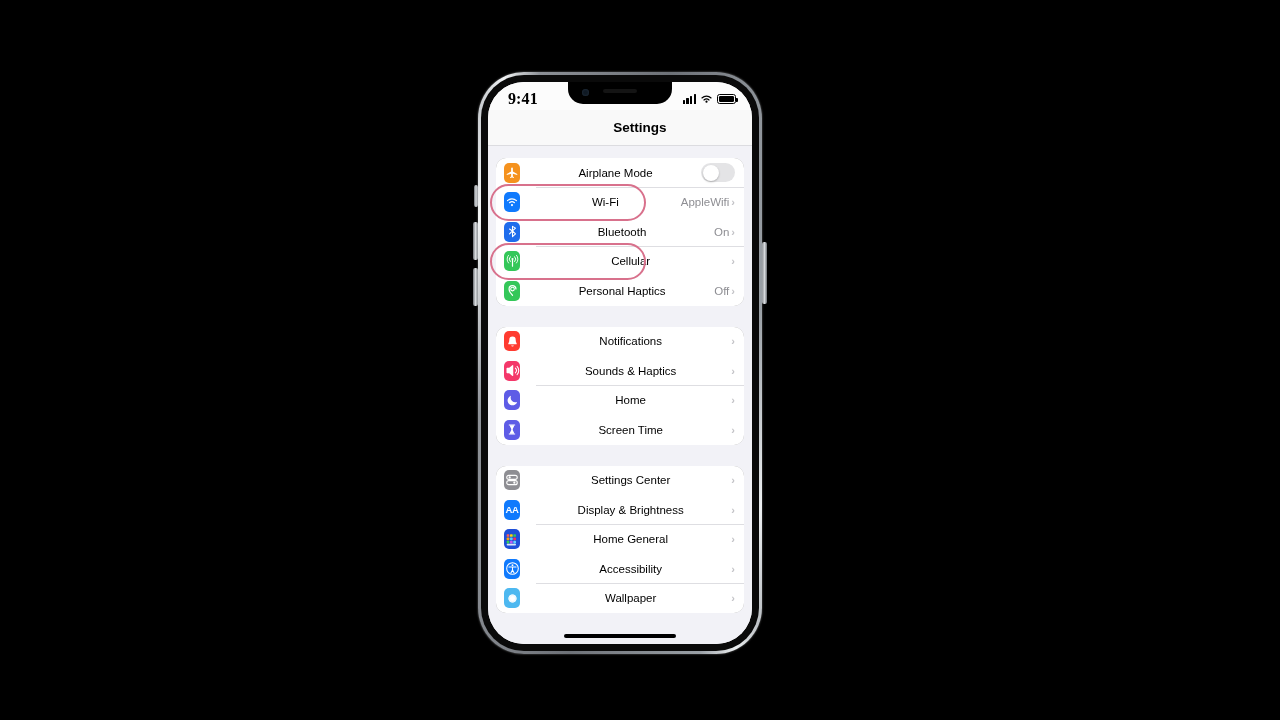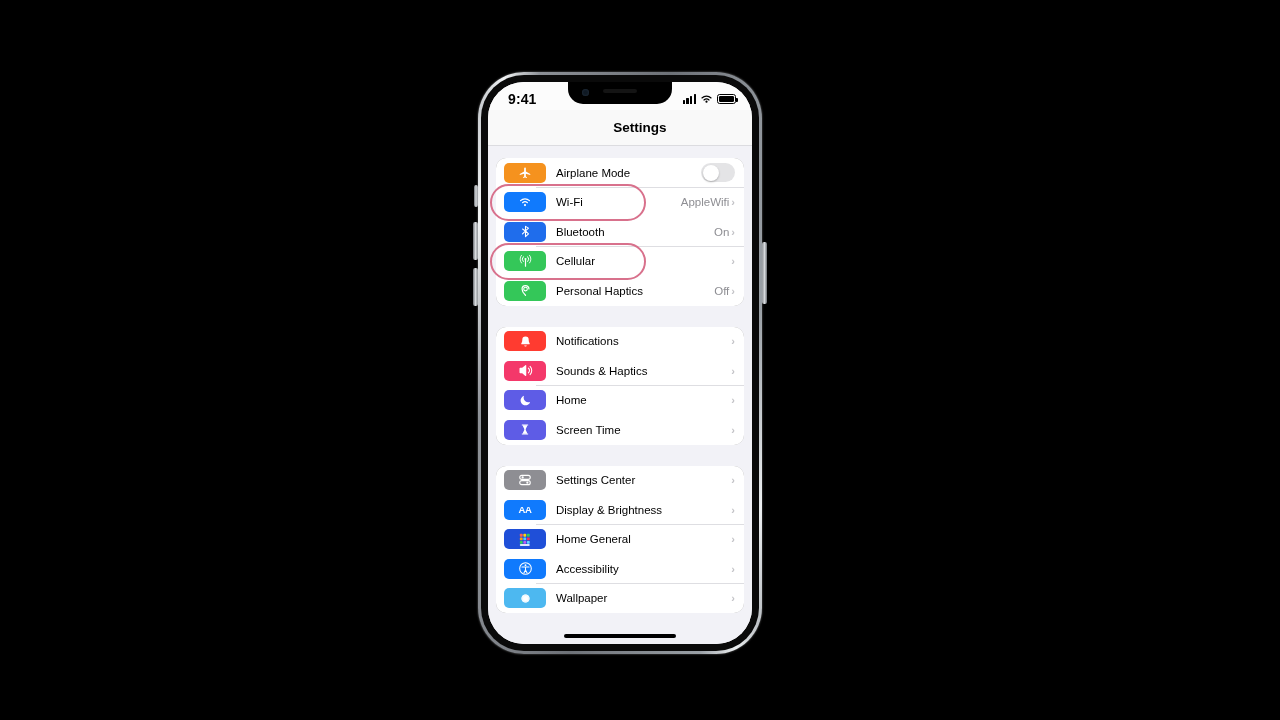--- a/index.html
+++ b/index.html
@@ -48,21 +48,21 @@
     border-radius:50%; background:#101a24;
     box-shadow:inset 0 0 2px #2b3a4a;
   }
 
   
   .statusbar {
     position:absolute; top:0; left:0; right:0; height:28px; z-index:15;
     display:flex; align-items:center; justify-content:space-between;
     padding:6px 16px 0 20px; background:#fcfcfc;
   }
-  .sb-time { font-size:14px; font-weight:bold; color:#000; letter-spacing:.1px; }
+  .sb-time { font-size:16px; font-weight:bold; color:#000; letter-spacing:.1px;font-family:Liberation Serif, serif; }
   .sb-right { display:flex; align-items:center; gap:4px; }
   .sb-bars { display:flex; align-items:flex-end; gap:1.3px; height:9px; }
   .sb-bars i { display:block; width:2.4px; background:#000; border-radius:.6px; }
   .sb-bars i:nth-child(1){height:3.5px;} .sb-bars i:nth-child(2){height:5.5px;}
   .sb-bars i:nth-child(3){height:7.5px;} .sb-bars i:nth-child(4){height:9.5px;}
   .sb-batt {
     width:19px; height:9.5px; border-radius:2.6px; border:1px solid #000;
     position:relative; padding:1px;
   }
   .sb-batt::after {
@@ -78,35 +78,35 @@
     border-bottom:.5px solid #dcdce0; z-index:10;padding-left:40px;
   }
   .navbar-title { font-size:13.5px; font-weight:bold; color:#000; }
 
   
   .content {
     position:absolute; top:64px; left:0; right:0; bottom:0;
     background:#f2f2f7; overflow:hidden; padding:0 8px;
   }
   .group {
-    background:#a3a3a3; border-radius:10px; overflow:hidden; margin-bottom:21px;
+    background:#a3a3a3; border-radius:10px; overflow:hidden; margin-bottom:21px;text-align:center;
   }
   .group.first { margin-top:12px; }
   .row {
     display:flex; align-items:center; height:29.5px; padding-left:8px;
     position:relative; background:#fff;
   }
   .row.highlighted { background:#d8d8dc; }
   .row .sep {
     position:absolute; left:40px; right:0; bottom:0; height:.5px; background:#dedee2;
   }
   .row:last-child .sep { display:none; }
 
   .ico {
-    width:42px; height:20px; border-radius:5px; flex:0 0 auto;
+    width:16px; height:20px; border-radius:5px; flex:0 0 auto;
     display:flex; align-items:center; justify-content:center;
     color:#fff; font-size:11px; line-height:1;
   }
   .ico svg { display:block; }
   .row-label {
     flex:1 1 auto; margin-left:10px; font-size:11.5px; color:#000;
     white-space:nowrap; overflow:hidden;
   }
   .row-value { font-size:11.5px; color:#8e8e93; margin-right:2px; white-space:nowrap; }
   .chev { color:#c3c3c7; font-size:11px; margin-right:9px; font-weight:bold; }

